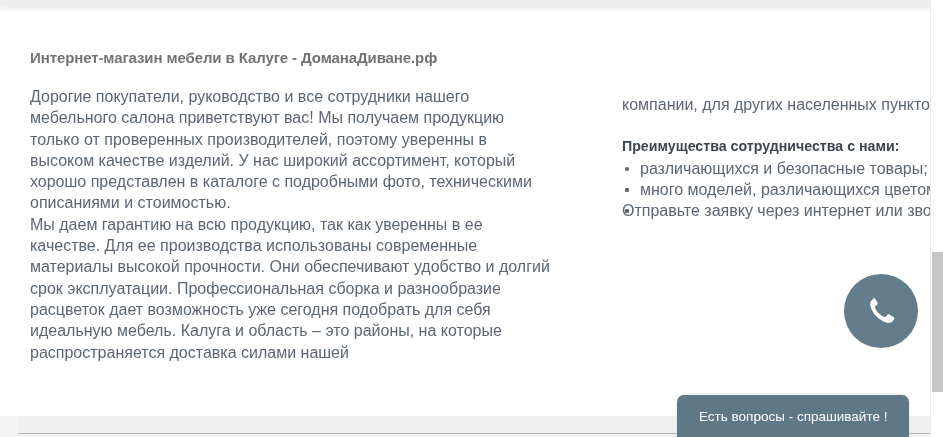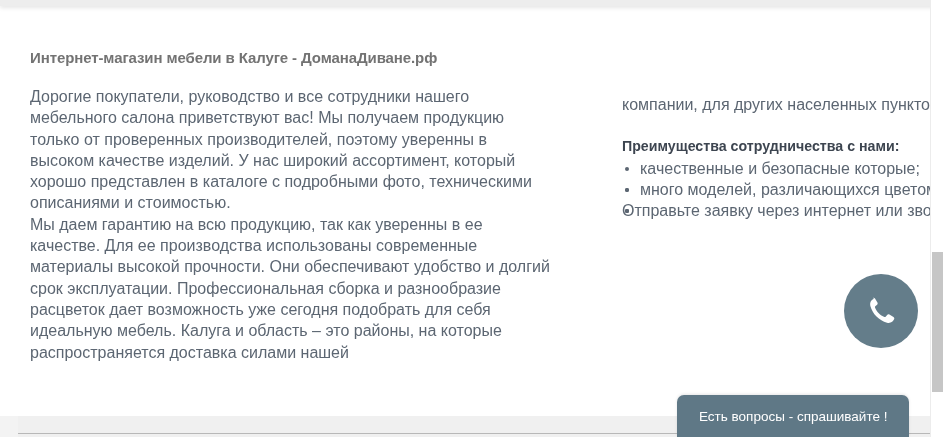--- a/index.html
+++ b/index.html
@@ -191,21 +191,21 @@
   <div class="col" id="col-right">
     <div id="right-offset"></div>
 
     <p class="body tight">компании, для других населенных пунктов он индивидуально.</p>
 
     <h3 class="sub">Преимущества сотрудничества с нами:</h3>
 
     <ul class="bullets" id="advantages-list">
       <li>
         <span class="bullet-dot"></span>
-        <span>качественные и безопасные которые;</span>
+        <span>различающихся и безопасные товары;</span>
       </li>
       <li>
         <span class="bullet-dot"></span>
       </li>
       <li>
         <span class="bullet-dot"></span>
         <span>много моделей, различающихся цветом, диз</span>
       </li>
       <li>
         <span class="bullet-dot"></span>

